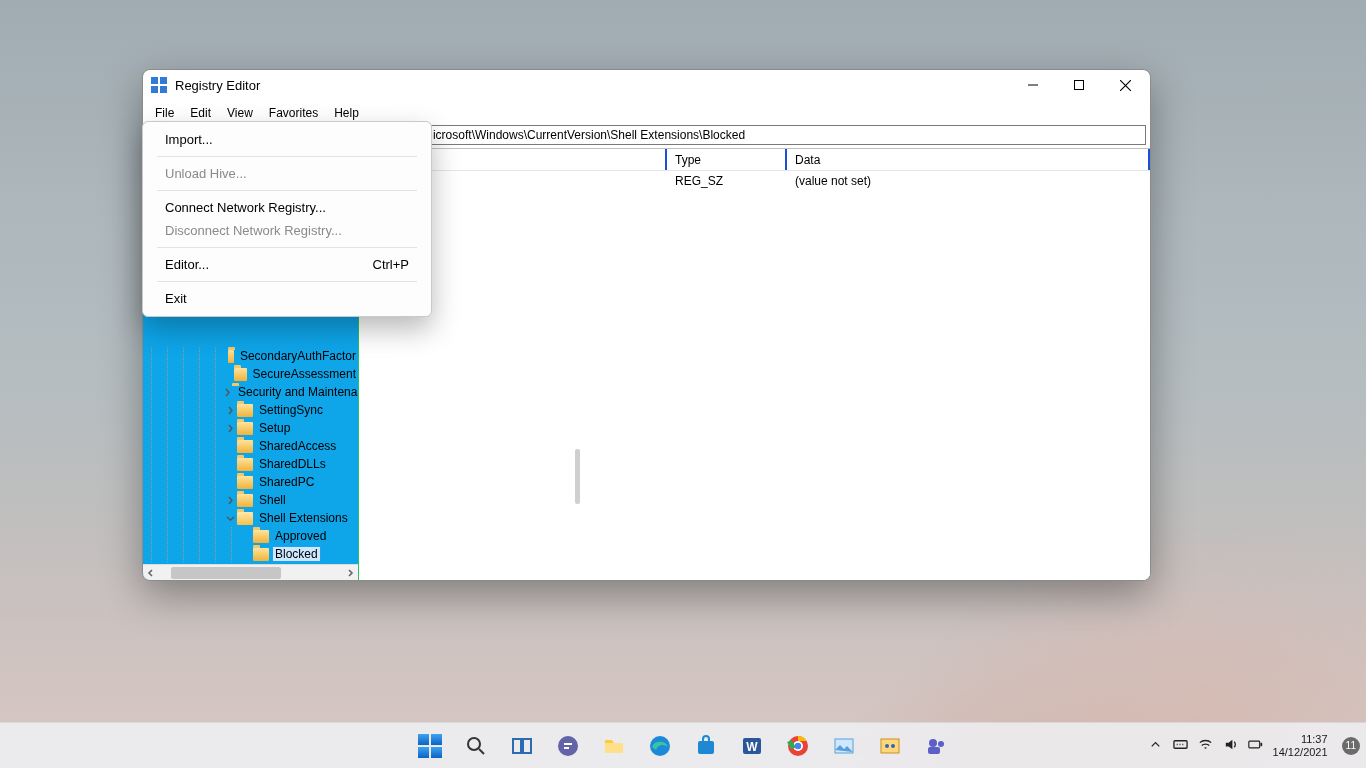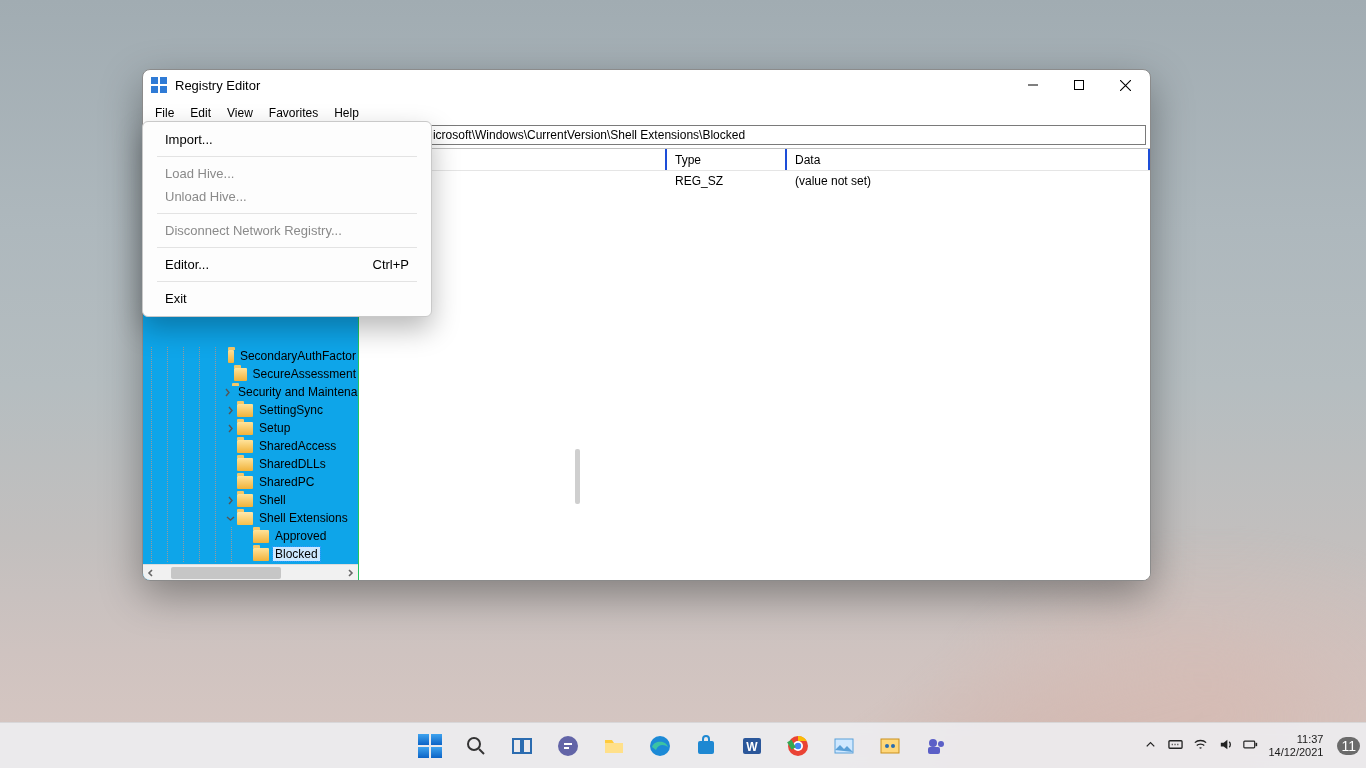--- a/index.html
+++ b/index.html
@@ -146,21 +146,21 @@
       linear-gradient(#3ea3ef,#0b63c6) 13px 13px/11px 11px no-repeat;
   }
   .ico { width:24px; height:24px; }
   .tray {
     position:absolute; right:6px; top:0; bottom:0; display:flex; align-items:center; gap:10px;
     font-size:11px; color:#1a1a1a;
   }
   .tray .clock { text-align:right; line-height:13px; padding-right:4px; }
   .badge {
     min-width:18px; height:18px; padding:0 4px; border-radius:9px; background:#6b6b6b;
-    color:#fff; font-size:14px; display:flex; align-items:center; justify-content:center;
+    color:#fff; font-size:10px; display:flex; align-items:center; justify-content:center;
   }
   .tray svg { width:15px; height:15px; stroke:#222; stroke-width:1.4; fill:none; }
 </style>
 </head>
 <body>
 
 <div class="bloom"></div>
 
 <div class="window">
   <div class="titlebar">
@@ -397,26 +397,26 @@
     </div>
   </div>
 </div>
 
 <div class="dropdown">
   <div class="dd-item">
       <span>Import...</span>
     </div>
   <div class="dd-sep"></div>
   <div class="dd-item disabled">
-      <span>Load Hive...</span>
-    </div>
-  <div class="dd-item disabled">
       <span>Unload Hive...</span>
     </div>
   <div class="dd-sep"></div>
+  <div class="dd-item">
+      <span>Connect Network Registry...</span>
+    </div>
   <div class="dd-item disabled">
       <span>Disconnect Network Registry...</span>
     </div>
   <div class="dd-sep"></div>
   <div class="dd-item">
     <span>Editor...</span>
     <span>Ctrl+P</span>
   </div>
   <div class="dd-sep"></div>
   <div class="dd-item">

